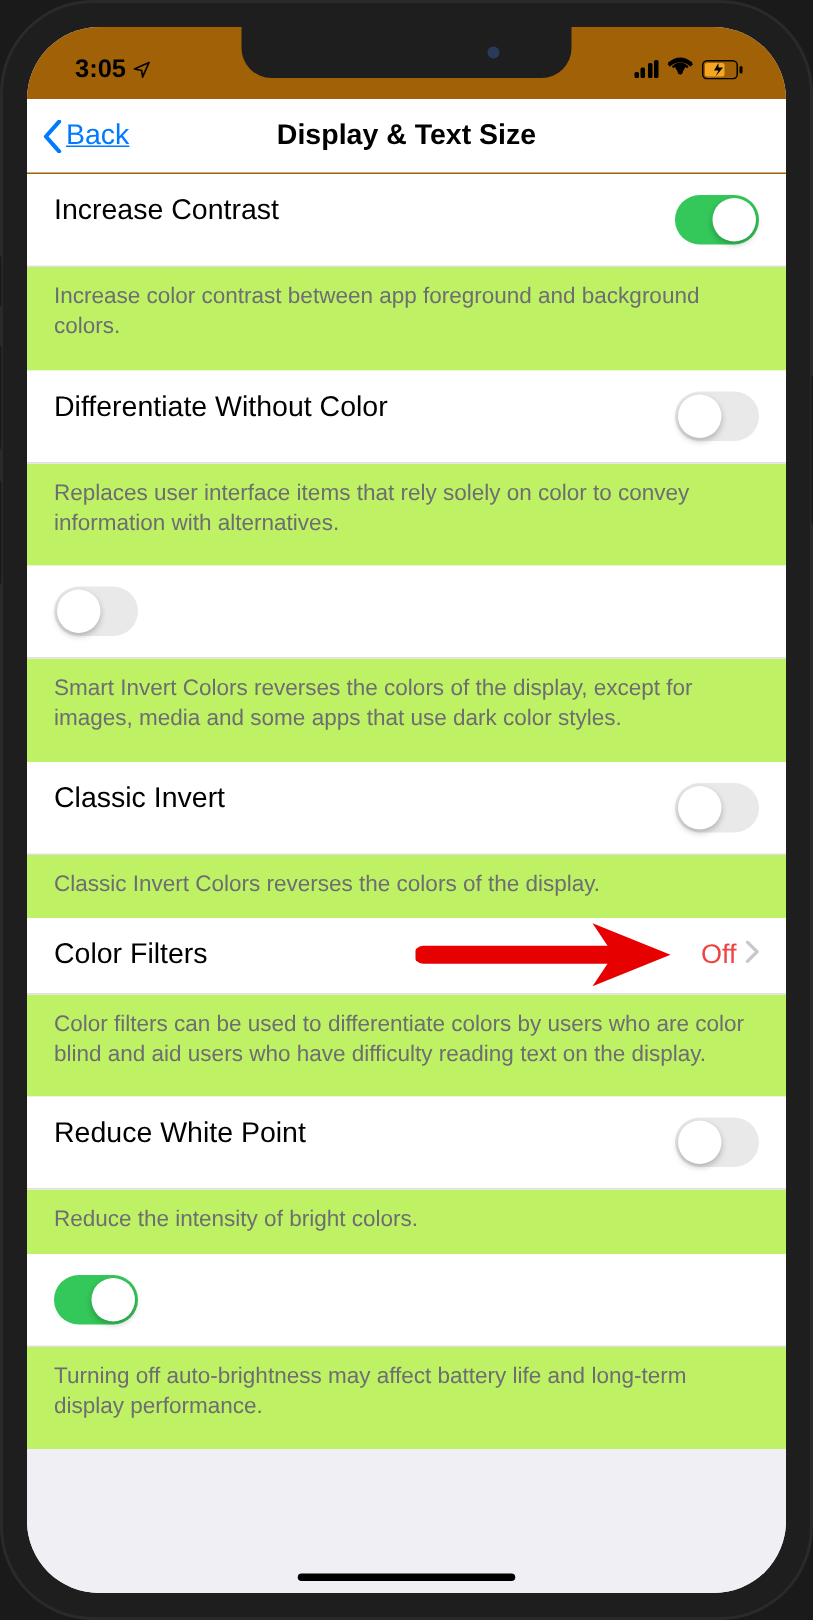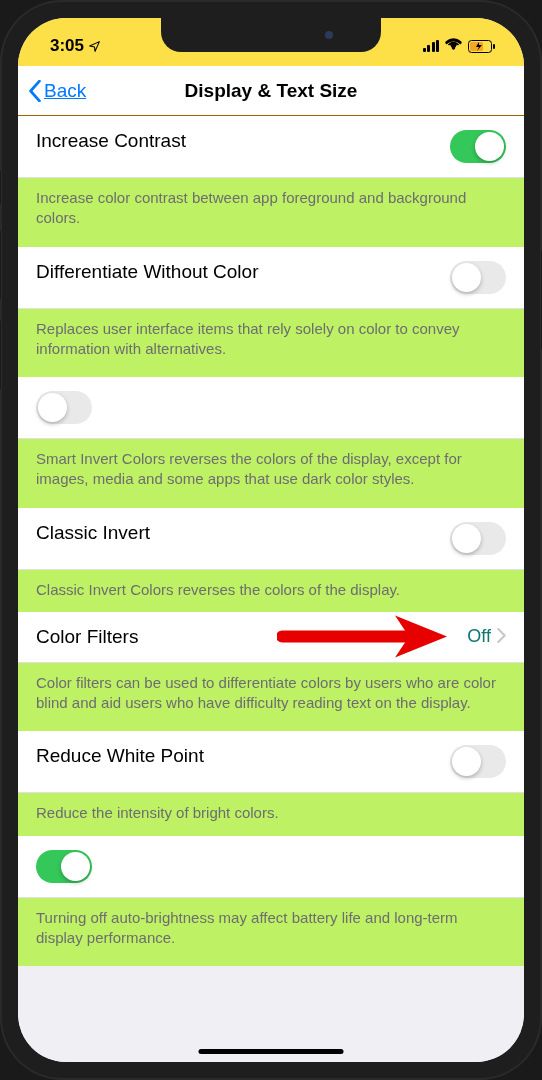--- a/index.html
+++ b/index.html
@@ -61,21 +61,21 @@
       padding-right: 48px;
     }
     .notch-dot {
       width: 8px;
       height: 8px;
       border-radius: 50%;
       background: #2a3a5a;
     }
     .status-bar {
       height: 48px;
-      background: #fde047;
+      background: #a16207;
       display: flex;
       justify-content: space-between;
       align-items: center;
       padding: 8px 28px 0 32px;
       font-size: 17px;
       font-weight: 600;
     }
     .status-left {
       display: flex;
       align-items: center;
@@ -125,21 +125,21 @@
       justify-content: space-between;
       font-size: 19px;
       color: #000;
       border-bottom: 1px solid #e0e0e3;
       position: relative;
     }
     .cell-label {
       flex: 1;
     }
     .cell-value {
-      color: #0f766e;
+      color: #ef4444;
       font-size: 18px;
       margin-right: 6px;
       margin-left: 24px;
     }
     .footer-text {
       padding: 10px 18px 18px 18px;
       font-size: 15px;
       color: #6d6d72;
       line-height: 1.35;
       background: #bef264;

